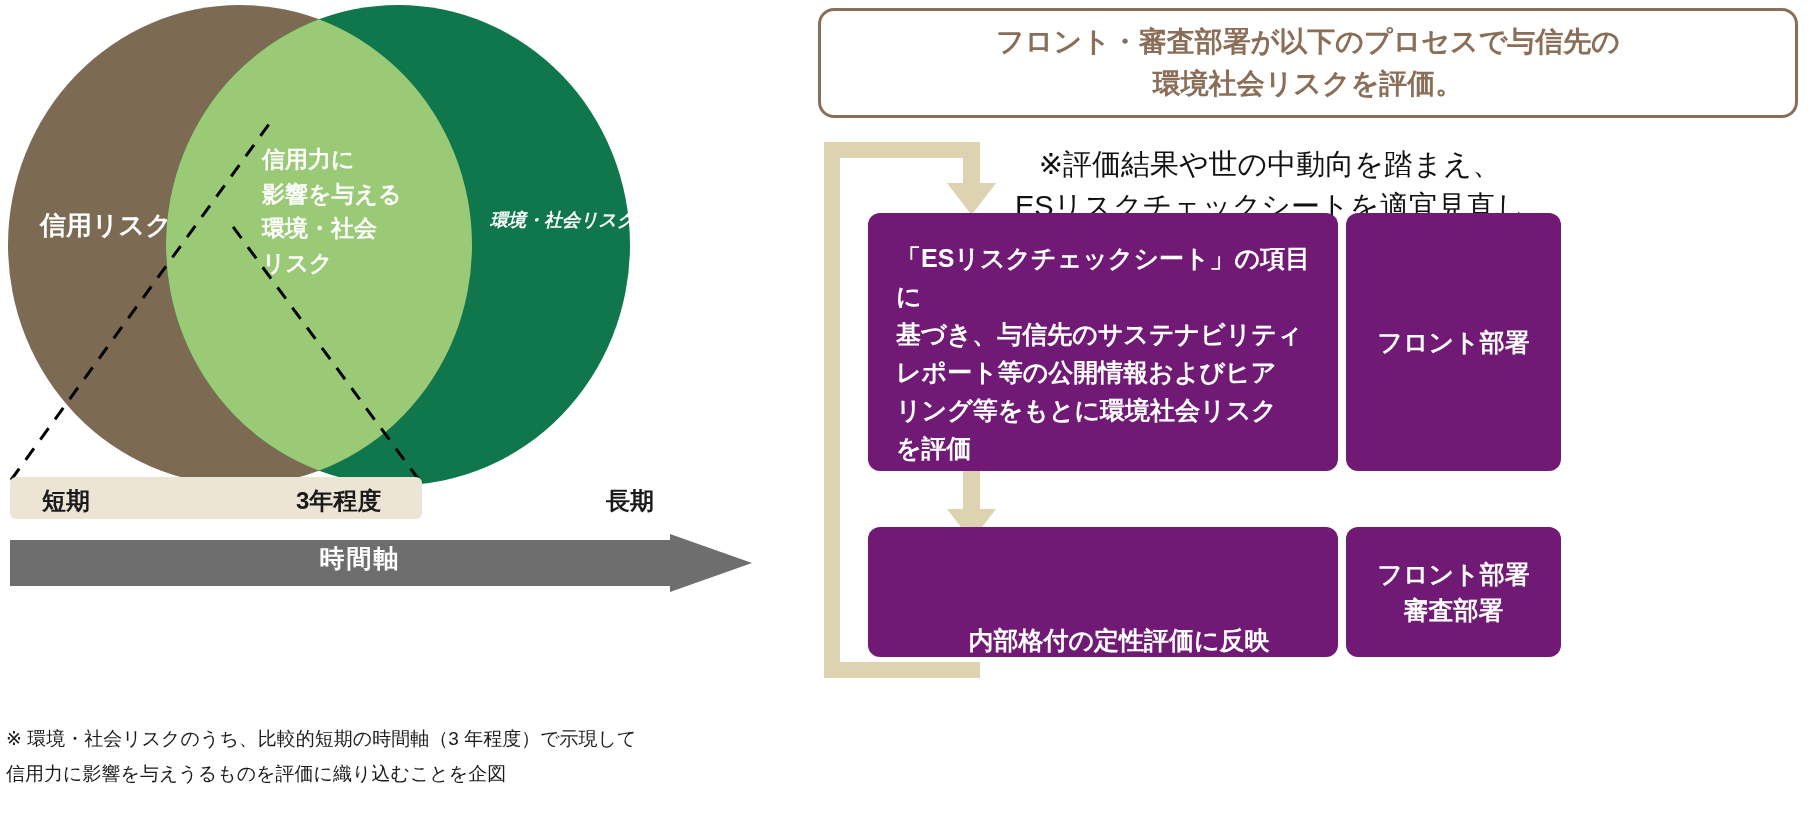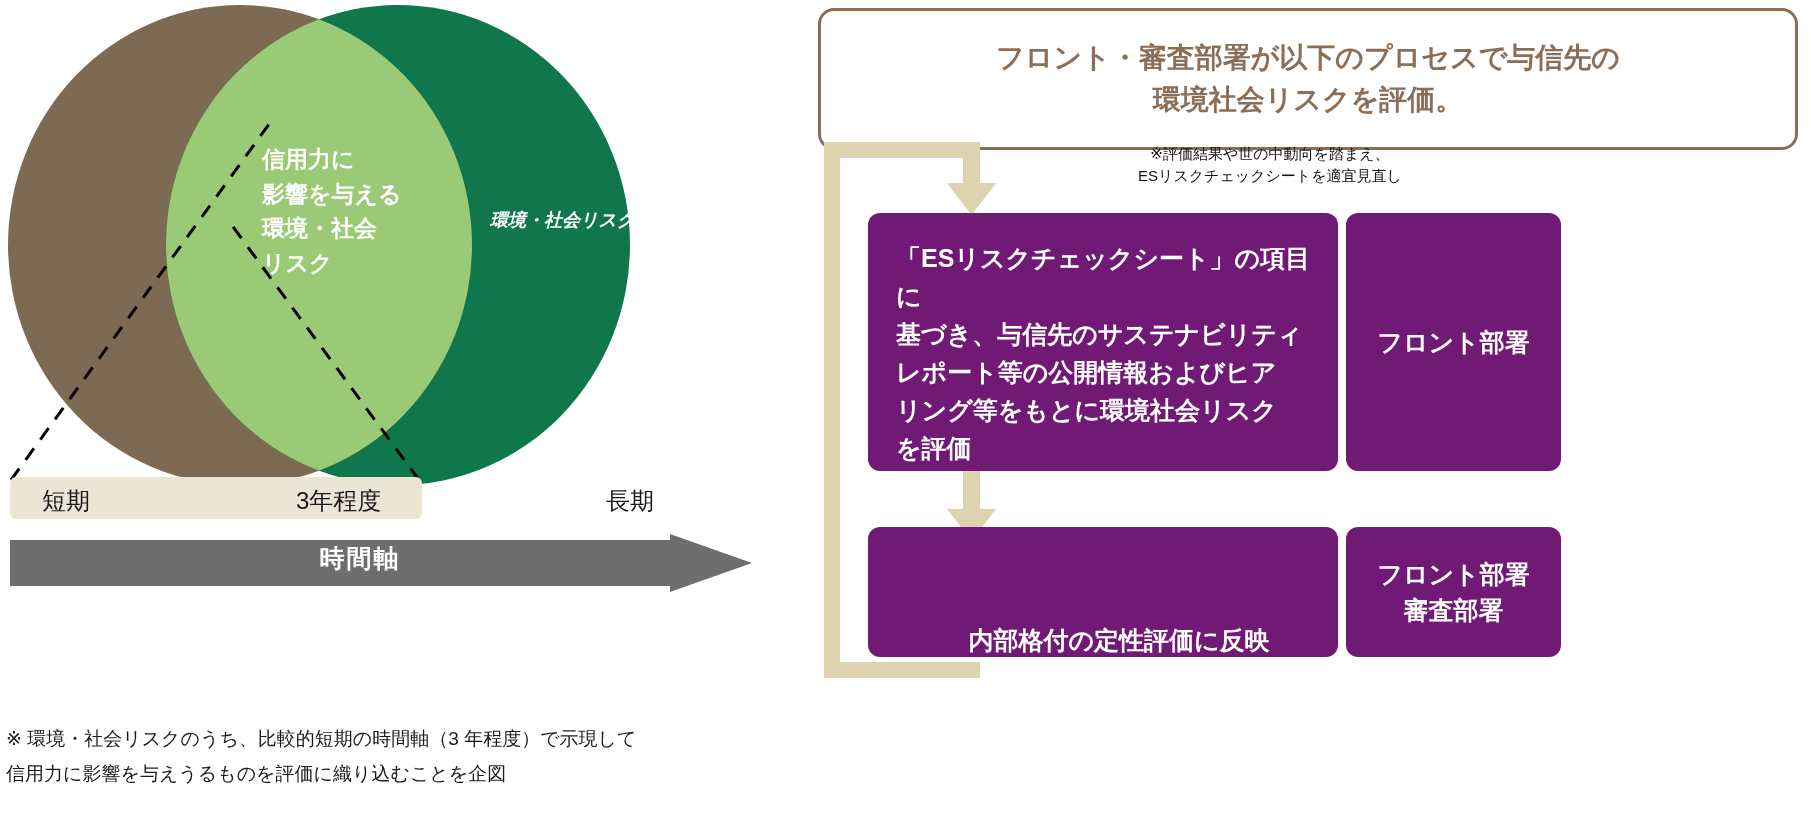--- a/index.html
+++ b/index.html
@@ -27,21 +27,21 @@
   }
   #venn-label-credit { left: 40px; top: 208px; width: 230px; font-size: 26px; }
   #venn-label-env    { left: 490px; top: 208px; width: 240px; font-size: 18px; font-style: italic; }
   #venn-label-overlap{ left: 262px; top: 142px; width: 185px; font-size: 23px; line-height: 1.5; }
 
   
   #timeline-band {
     position: absolute; left: 10px; top: 477px; width: 412px; height: 42px;
     background: #ece5d5; border-radius: 6px;
   }
-  .tl-text { position: absolute; font-weight: normal; font-size: 24px; color: #1a1a1a; }
+  .tl-text { position: absolute; font-weight: bold; font-size: 24px; color: #1a1a1a; }
   #tl-short { left: 42px; top: 485px; }
   #tl-mid   { left: 296px; top: 485px; }
   #tl-long  { left: 606px; top: 485px; }
 
   #axis-wrap { position: absolute; left: 10px; top: 534px; width: 742px; height: 58px; }
   #axis-label {
     position: absolute; left: 0; top: 0; width: 700px; height: 48px;
     color: #fff; font-size: 25px; font-weight: bold;
     display: flex; align-items: center; justify-content: center;
     letter-spacing: 2px;
@@ -50,32 +50,32 @@
   #footnote {
     position: absolute; left: 6px; top: 722px; width: 790px;
     font-size: 19px; color: #1a1a1a; line-height: 1.82;
     white-space: pre-line;
   }
 
   
   #right-panel { position: absolute; left: 800px; top: 0; width: 1011px; height: 813px; }
 
   #header-box {
-    position: absolute; left: 18px; top: 8px; width: 980px; height: 142px;
+    position: absolute; left: 18px; top: 8px; width: 980px; height: 110px;
     border: 3px solid #8a6e57; border-radius: 16px;
     display: flex; align-items: center; justify-content: center;
   }
   #header-text {
     color: #8a6e57; font-size: 28px; font-weight: bold;
     text-align: center; line-height: 1.5; white-space: pre-line;
   }
 
   #loop-note {
     position: absolute; left: 160px; top: 143px; width: 620px;
-    font-size: 15px; color: #111; text-align: center; line-height: 1.45;
+    font-size: 29px; color: #111; text-align: center; line-height: 1.45;
     white-space: pre-line;
   }
 
   .proc-box {
     position: absolute; background: #701a75; border-radius: 12px;
     color: #ffffff;
   }
   #box-assess { left: 68px; top: 213px; width: 470px; height: 258px; }
   #box-assess-text {
     position: absolute; left: 28px; top: 26px; width: 420px;
@@ -109,20 +109,21 @@
       </defs>
       <ellipse cx="240" cy="245" rx="232" ry="240" fill="#7d6a53"></ellipse>
       <ellipse cx="398" cy="245" rx="232" ry="240" fill="#10774c"></ellipse>
       <g clip-path="url(#clipLeft)">
         <ellipse cx="398" cy="245" rx="232" ry="240" fill="#9bca77"></ellipse>
       </g>
       <line x1="11" y1="480" x2="272" y2="120" stroke="#000" stroke-width="3" stroke-dasharray="14 11"></line>
       <line x1="419" y1="480" x2="228" y2="220" stroke="#000" stroke-width="3" stroke-dasharray="14 11" transform="translate(0,0)" style="transform-box: fill-box;" x1b="0"></line>
     </svg>
 
+    <div class="venn-label" id="venn-label-credit">信用リスク</div>
     <div class="venn-label" id="venn-label-env">環境・社会リスク</div>
     <div class="venn-label" id="venn-label-overlap">信用力に
 影響を与える
 環境・社会
 リスク</div>
 
     <div id="timeline-band"></div>
     <div class="tl-text" id="tl-short">短期</div>
     <div class="tl-text" id="tl-mid">3年程度</div>
     <div class="tl-text" id="tl-long">長期</div>

